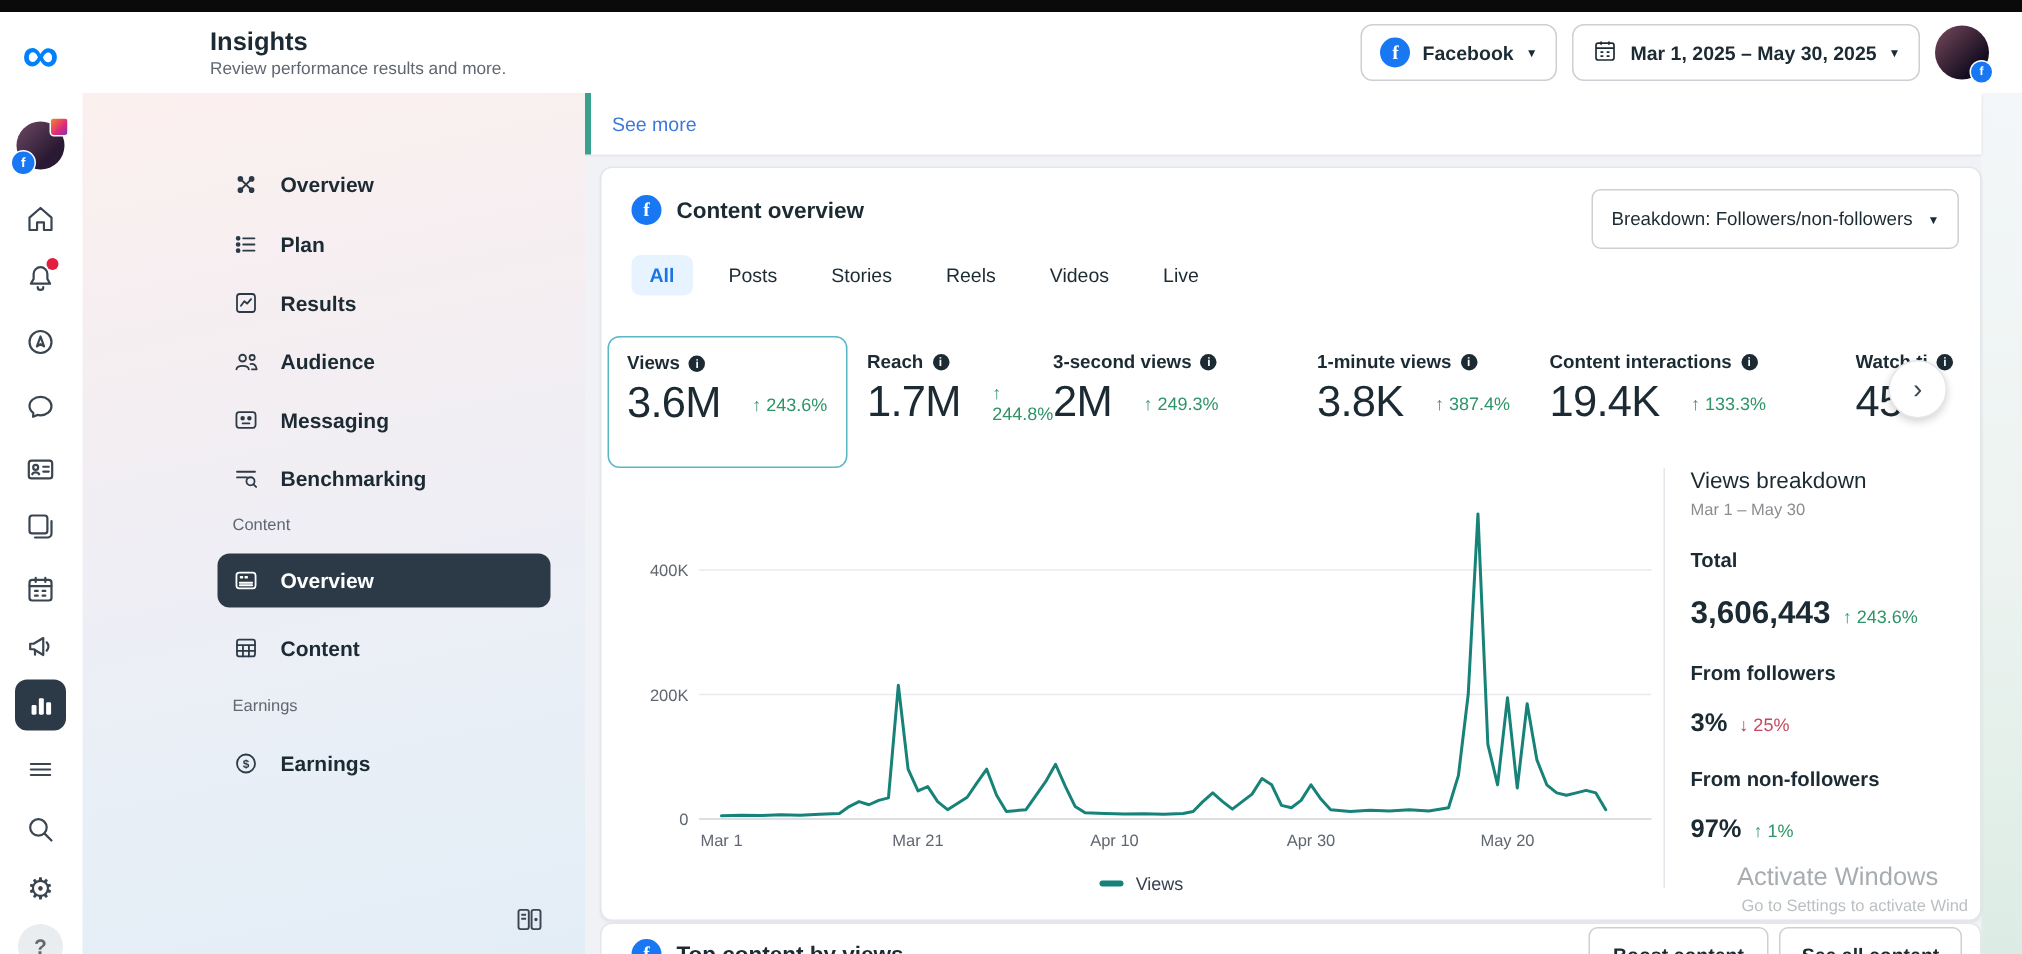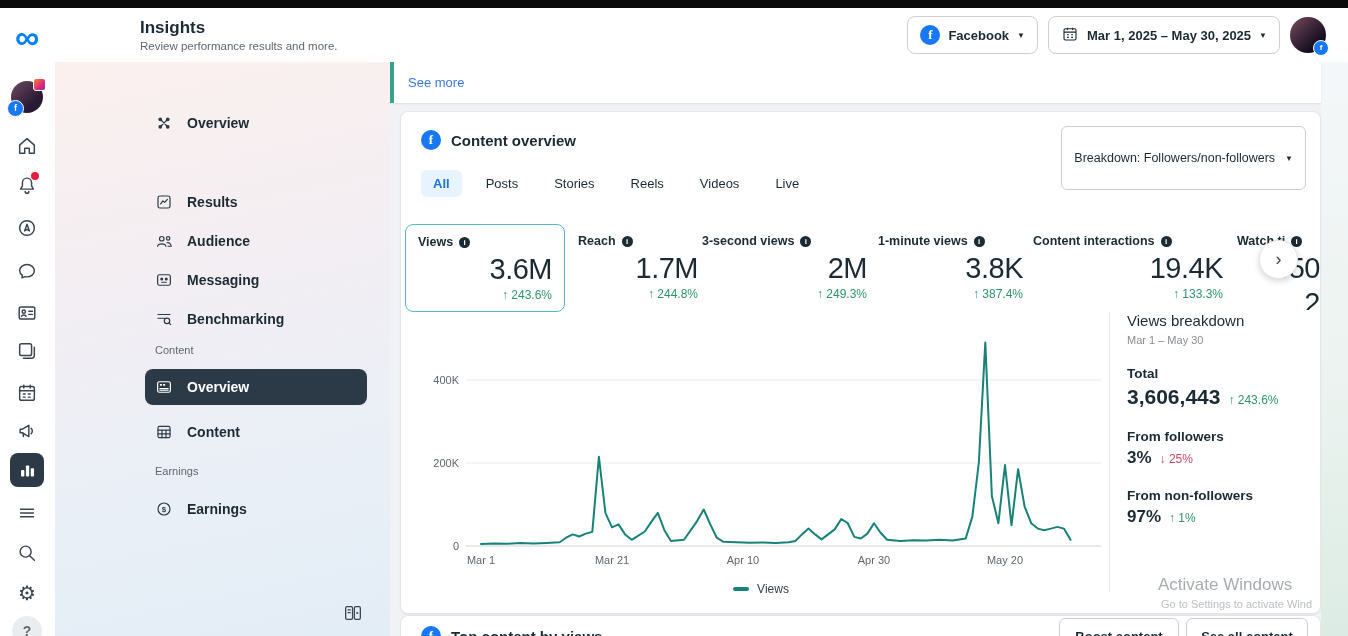--- a/index.html
+++ b/index.html
@@ -45,47 +45,47 @@
   .collapse-btn svg{stroke:#3a4550;fill:none;stroke-width:1.4;}
 
   
   .main{position:absolute;left:390px;top:62px;width:958px;height:574px;background:#f0f2f5;overflow:hidden;}
   .right-strip{position:absolute;left:931px;top:0;width:27px;height:574px;background:linear-gradient(180deg,#f4f7f9 0%,#ecf3f0 55%,#dcece4 100%);}
   .see-more-card{position:absolute;left:0;top:0;width:931px;height:41px;background:#fff;border-left:4px solid #38a08c;box-shadow:0 1px 2px rgba(0,0,0,.08);display:flex;align-items:center;box-sizing:border-box;}
   .see-more-link{margin-left:14px;font-size:13px;color:#3b78dc;cursor:pointer;}
   .main-card{position:absolute;left:10px;top:49px;width:921px;height:503px;background:#fff;border:1px solid #e4e6eb;border-radius:8px;box-shadow:0 1px 2px rgba(0,0,0,.06);box-sizing:border-box;}
   .co-header{position:absolute;left:20px;top:18px;display:flex;align-items:center;gap:10px;}
   .co-title{font-size:15px;font-weight:700;}
-  .breakdown-btn{position:absolute;right:14px;top:14px;height:30px;padding:16px 12px;border:1px solid #ccd0d5;border-radius:6px;display:flex;align-items:center;gap:10px;font-size:12.5px;color:#1c2b33;background:#fff;cursor:pointer;}
+  .breakdown-btn{position:absolute;right:14px;top:14px;height:30px;padding:4px 12px;border:1px solid #ccd0d5;border-radius:6px;display:flex;align-items:center;gap:10px;font-size:12.5px;color:#1c2b33;background:#fff;cursor:pointer;}
   .tabs{position:absolute;left:20px;top:58px;display:flex;gap:12px;}
   .tab{padding:6px 12px;font-size:13px;color:#1c2b33;border-radius:6px;cursor:pointer;}
   .tab.active{background:#e7f3ff;color:#1b74e4;font-weight:700;}
 
   .metric{position:absolute;top:112px;height:66px;padding:10px 0;box-sizing:content-box;cursor:pointer;}
   .metric.sel{border:1.5px solid #58b7c6;border-radius:8px;padding:10px 12px;}
   .m-label{font-size:12.5px;font-weight:700;display:flex;align-items:center;gap:6px;}
   .info{display:inline-flex;width:11px;height:11px;border-radius:50%;background:#1c2b33;color:#fff;font-size:8px;align-items:center;justify-content:center;font-style:normal;}
-  .m-row{display:flex;align-items:flex-end;gap:2px;margin-top:4px;flex-direction:column;}
+  .m-row{display:flex;align-items:center;gap:21px;margin-top:4px;}
   .m-value{font-size:29px;color:#1c2b33;letter-spacing:-0.5px;}
   .delta{font-size:12px;font-weight:400;}
   .delta.up{color:#2f9467;}
   .delta.down{color:#c4485f;}
   .next-btn{position:absolute;left:858px;top:128px;width:37px;height:37px;border-radius:50%;background:#fff;border:1px solid #e4e6eb;box-shadow:0 2px 6px rgba(0,0,0,.18);display:flex;align-items:center;justify-content:center;font-size:18px;color:#3a4550;cursor:pointer;z-index:3;}
 
   .chart-wrap{position:absolute;left:10px;top:195px;width:700px;height:268px;}
   .legend{position:absolute;left:290px;top:470px;width:140px;display:flex;align-items:center;justify-content:center;gap:8px;font-size:12px;color:#354052;}
   .legend-dash{width:16px;height:4px;border-radius:2px;background:#178278;}
 
   .v-divider{position:absolute;left:708px;top:200px;height:280px;border-left:1px solid #e4e6eb;}
   .bk-panel{position:absolute;left:726px;top:200px;width:186px;}
   .bk-title{font-size:15px;font-weight:400;}
   .bk-sub{font-size:11px;color:#8a8d91;margin-top:5px;}
   .bk-row{margin-top:20px;}
   .bk-label{font-size:13.5px;font-weight:700;}
-  .bk-value-row{display:flex;align-items:baseline;gap:8px;margin-top:4px;}
+  .bk-value-row{display:flex;align-items:baseline;gap:8px;margin-top:16px;}
   .bk-value-lg{font-size:21px;font-weight:700;}
   .bk-value{font-size:17px;font-weight:700;}
 
   .bottom-card{position:absolute;left:10px;top:553px;width:921px;height:60px;background:#fff;border:1px solid #e4e6eb;border-radius:8px;box-sizing:border-box;}
   .bc-header{position:absolute;left:20px;top:10px;display:flex;align-items:center;gap:10px;}
   .bc-title{font-size:15px;font-weight:700;}
   .btn{position:absolute;top:2px;height:36px;border:1px solid #ccd0d5;border-radius:6px;background:#fff;font-size:13px;font-weight:700;color:#1c2b33;display:flex;align-items:center;justify-content:center;cursor:pointer;font-family:"Liberation Sans",sans-serif;}
   .btn-boost{left:658px;width:120px;}
   .btn-seeall{left:785px;width:122px;}
 
@@ -210,20 +210,29 @@
   <div class="sidebar">
     <div class="nav-item" style="top:44px">
       <svg width="18" height="18" viewBox="0 0 24 24">
           <path d="M8 8 L16 16 M16 8 L8 16"></path>
           <circle cx="7" cy="7" r="1.7" fill="#2c3a47"></circle>
           <circle cx="17" cy="7" r="1.7" fill="#2c3a47"></circle>
           <circle cx="7" cy="17" r="1.7" fill="#2c3a47"></circle>
           <circle cx="17" cy="17" r="1.7" fill="#2c3a47"></circle>
         </svg>
       <span>Overview</span>
+    </div>
+    <div class="nav-item" style="top:84px">
+      <svg width="18" height="18" viewBox="0 0 24 24">
+          <path d="M9.5 6.5 h10 M9.5 12 h10 M9.5 17.5 h10"></path>
+          <circle cx="5" cy="6.5" r="1.3" fill="#2c3a47"></circle>
+          <circle cx="5" cy="12" r="1.3" fill="#2c3a47"></circle>
+          <circle cx="5" cy="17.5" r="1.3" fill="#2c3a47"></circle>
+        </svg>
+      <span>Plan</span>
     </div>
     <div class="nav-item" style="top:123px">
       <svg width="18" height="18" viewBox="0 0 24 24">
           <rect x="4" y="4" width="16" height="16" rx="2.5"></rect>
           <path d="M7.5 14.5 L10.5 10.5 L13 12.5 L16.5 8.5"></path>
         </svg>
       <span>Results</span>
     </div>
     <div class="nav-item" style="top:162px">
       <svg width="18" height="18" viewBox="0 0 24 24">

